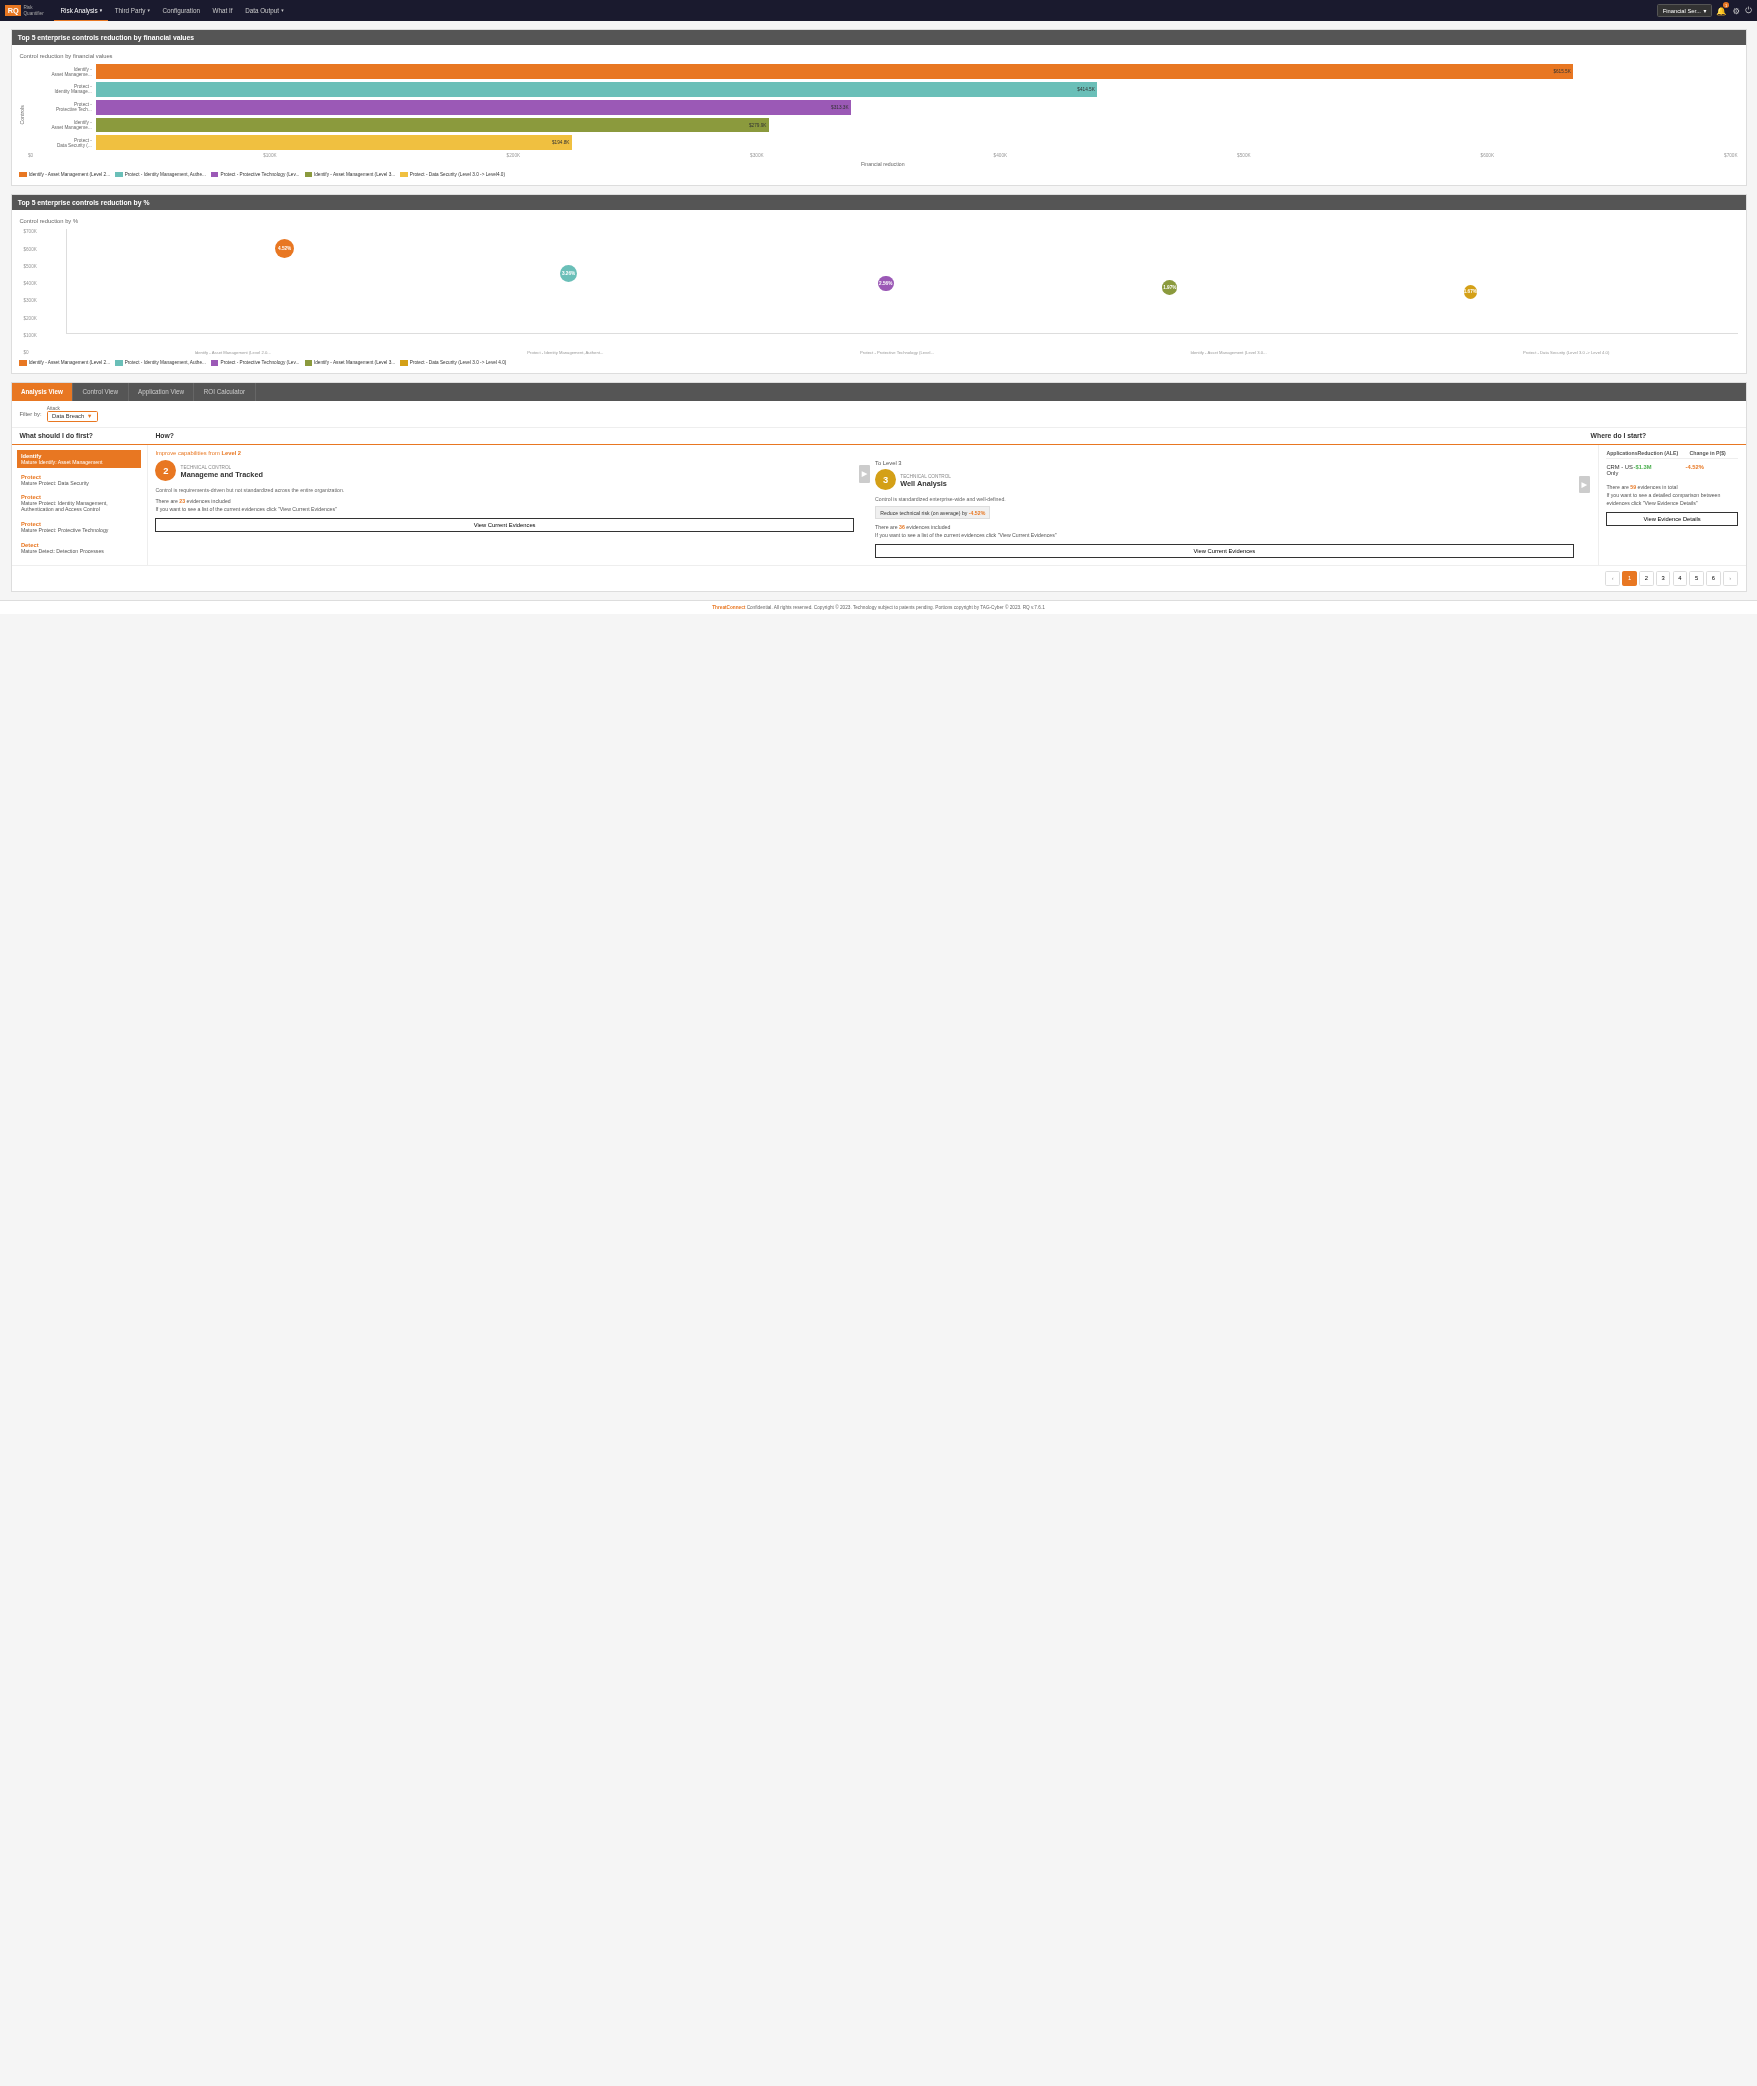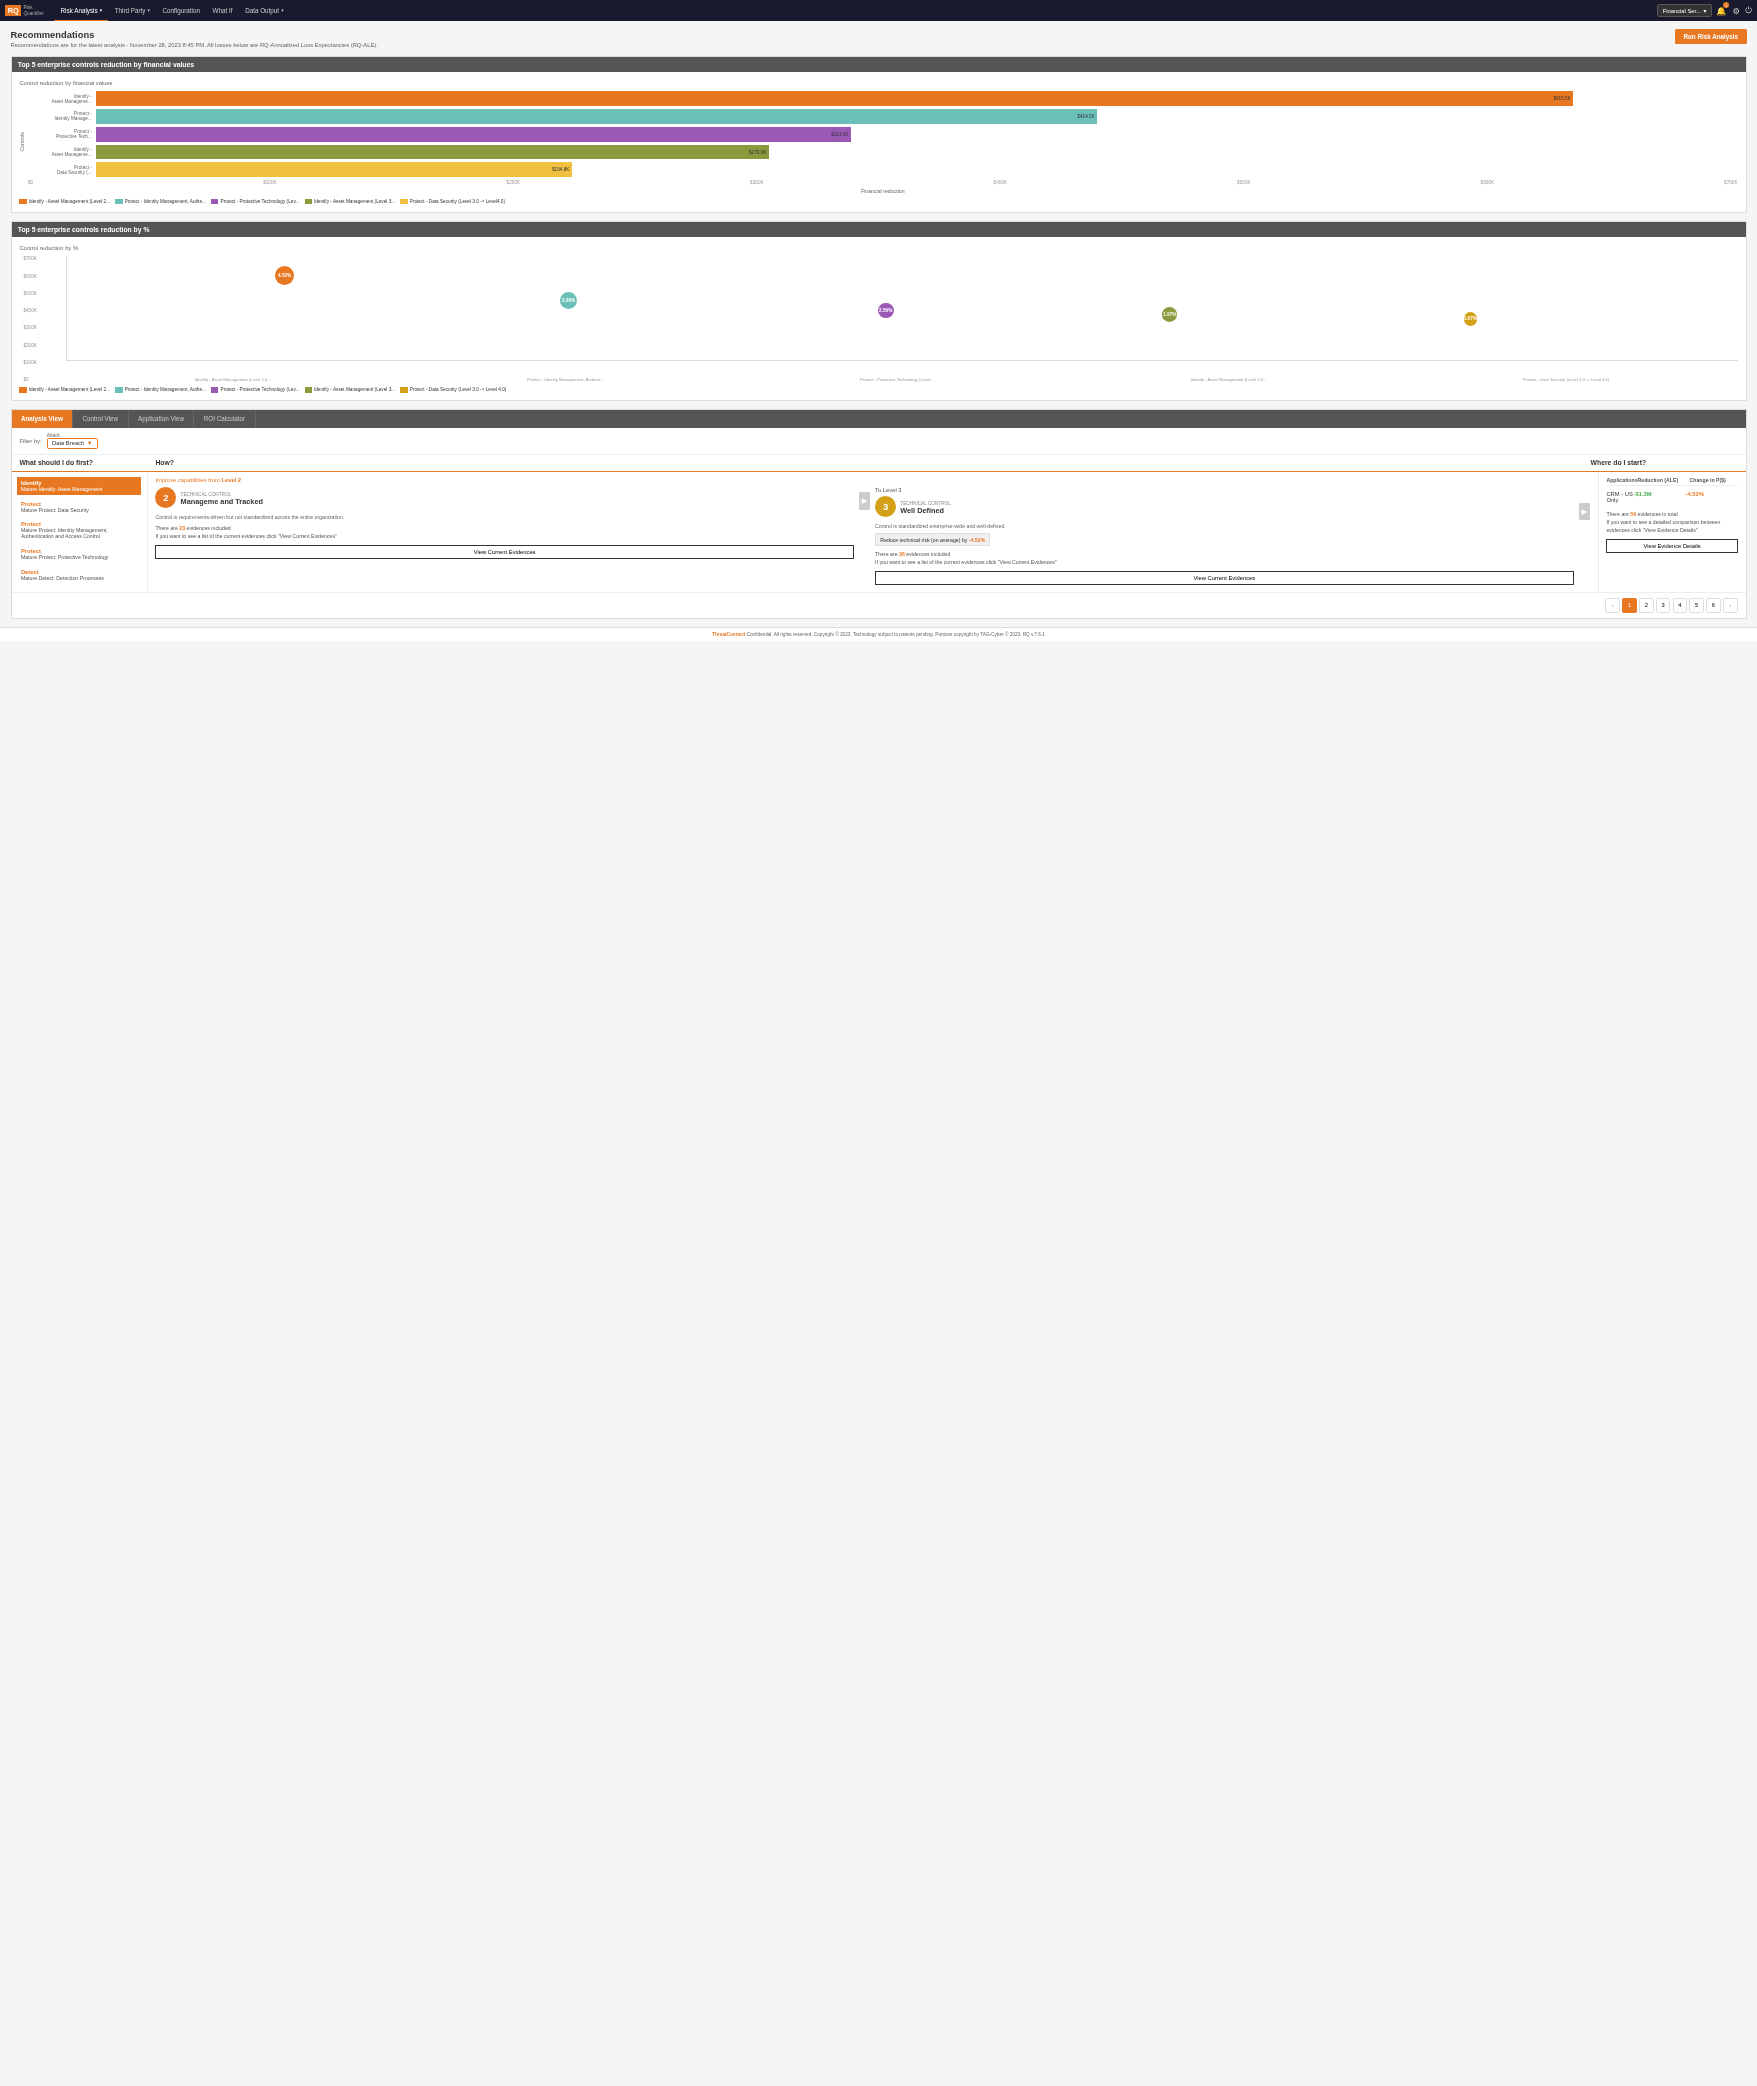--- a/index.html
+++ b/index.html
@@ -154,27 +154,20 @@
       <span style="color:#ccc;font-size:8.4px;">🔔</span>
       <span class="badge">1</span>
     </div>
     <div style="color:#ccc;font-size:8.4px;">⚙</div>
     <div style="color:#ccc;font-size:8.4px;">⏻</div>
   </div>
 </nav>
 
 <div class="main">
 
-  <div class="page-header">
-    <div>
-      <div class="page-title">Recommendations</div>
-      <div class="page-subtitle">Recommendations are for the latest analysis - November 28, 2023 8:45 PM. All losses below are RQ-Annualized Loss Expectancies (RQ-ALE).</div>
-    </div>
-    <button class="run-btn">Run Risk Analysis</button>
-  </div>
 
   <div class="chart-section">
     <div class="chart-header">Top 5 enterprise controls reduction by financial values</div>
     <div class="chart-body">
       <div class="chart-subtitle">Control reduction by financial values</div>
       <div style="display:flex;position:relative;">
         <div style="writing-mode:vertical-rl;transform:rotate(180deg);font-size:5.2px;color:#666;margin-right:2.6px;text-align:center;">Controls</div>
         <div style="flex:1;">
 
           <div id="bar-chart-rows">
@@ -390,21 +383,21 @@
             <div style="padding-top:5.2px;">
               <button class="arrow-btn">▶</button>
             </div>
 
             <div style="flex:1;">
               <div style="font-size:5.8px;color:#555;margin-bottom:3.1px;">To Level 3</div>
               <div style="display:flex;align-items:center;gap:4.2px;margin-bottom:3.1px;">
                 <div class="level-badge badge-gold">3</div>
                 <div>
                   <div class="level-type">Technical Control</div>
-                  <div class="level-title">Well Defined</div>
+                  <div class="level-title">Well Analysis</div>
                 </div>
               </div>
               <div class="level-desc">Control is standardized enterprise-wide and well-defined.</div>
               <div class="reduce-badge">
                 <span>Reduce technical risk (on average) by</span>
                 <span class="reduce-val">-4.52%</span>
               </div>
               <div class="evidences-text">
                 There are <span class="ev-count">36</span> evidences included<br>
                 If you want to see a list of the current evidences click "View Current Evidences"

